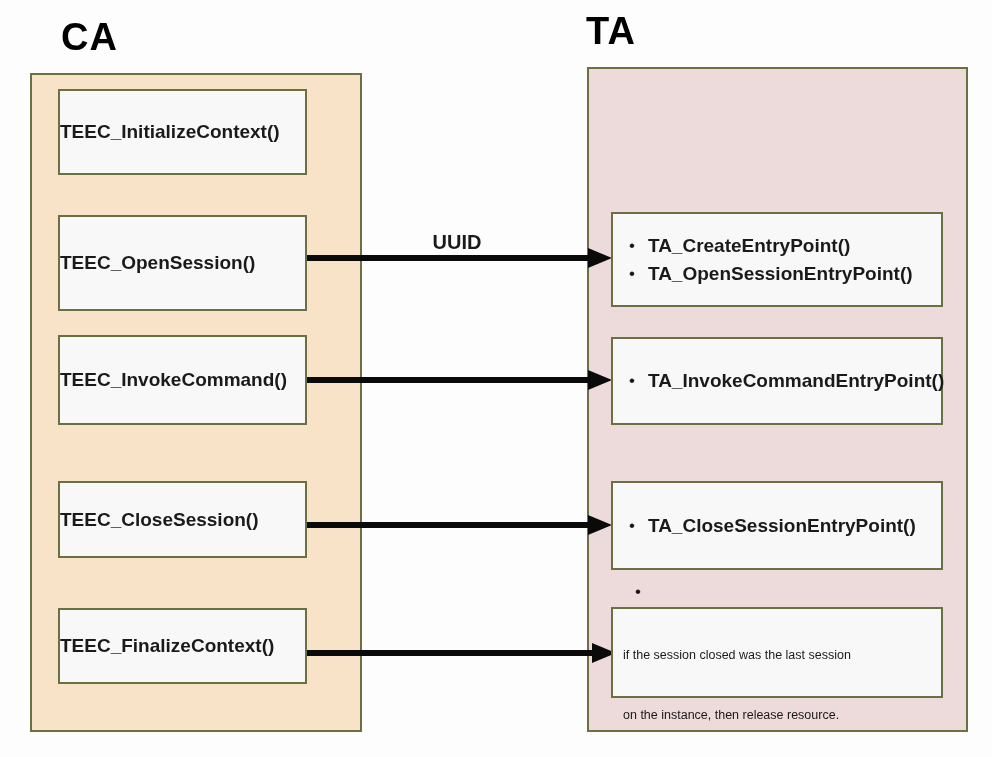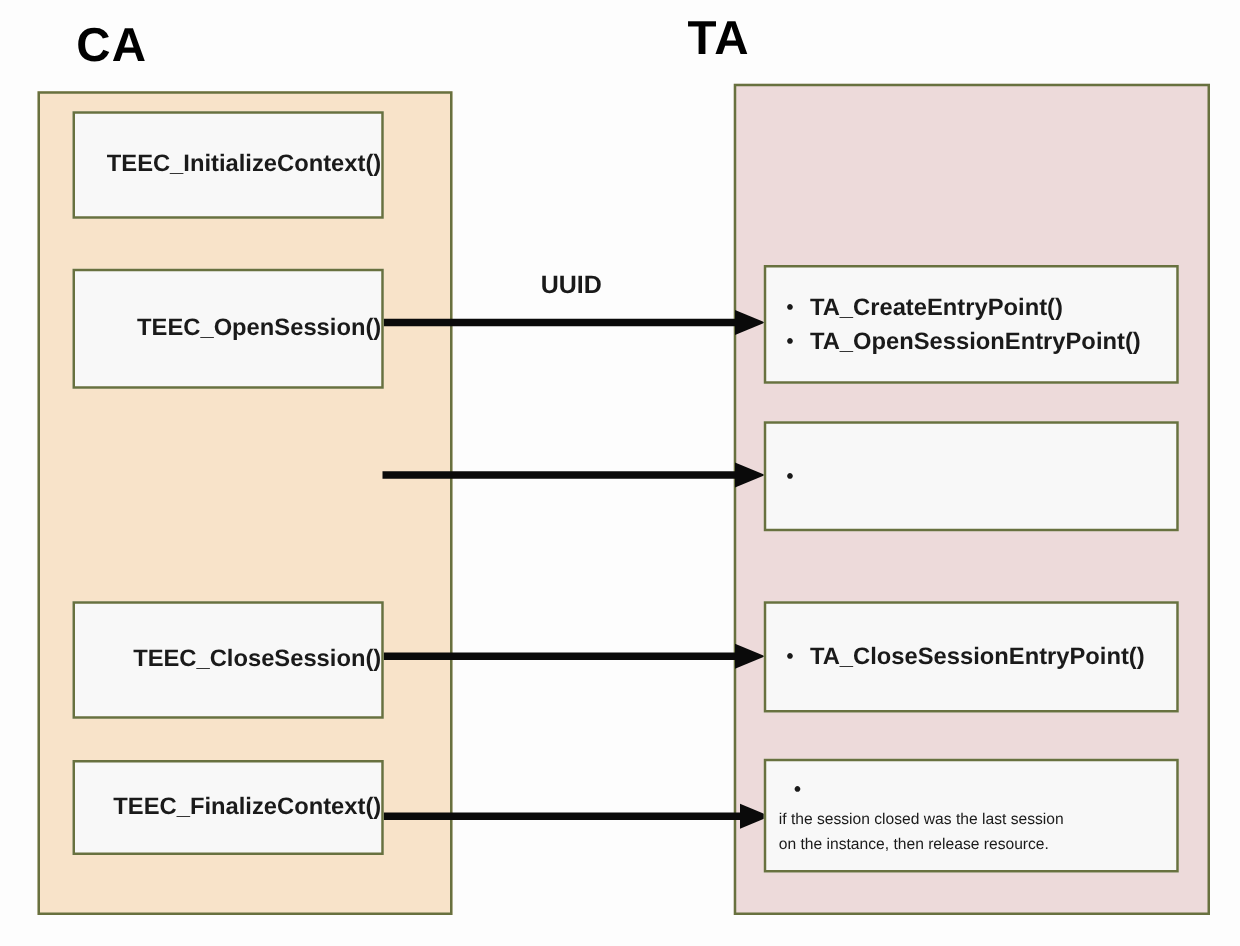--- a/index.html
+++ b/index.html
@@ -37,34 +37,34 @@
     background:var(--ta-fill);
   }
   .panel-title{
     position:absolute;
     font-size:38px;
     font-weight:600;
     color:#000;
     letter-spacing:1px;
   }
   .panel-title.ca{ left:61px; top:16px; }
-  .panel-title.ta{ left:550px; top:10px; }
+  .panel-title.ta{ left:586px; top:10px; }
 
   .node{
     position:absolute;
     box-sizing:border-box;
     background:var(--box-fill);
     border:2px solid var(--border-olive);
     display:flex;
     flex-direction:column;
     justify-content:center;
   }
   .node.ca-node{
     left:58px; width:249px;
-    align-items:flex-end;
+    align-items:flex-start;
     text-align:center;
   }
   .node.ta-node{
     left:611px; width:332px;
     align-items:flex-start;
     padding:6px 8px;
   }
   .node-label{
     font-size:19px;
     font-weight:600;
@@ -81,30 +81,31 @@
     margin-right:13px;
     position:relative;
     top:-1px;
   }
   .note-line{
     font-size:12.5px;
     font-weight:400;
     line-height:1.55;
     padding-left:2px;
     white-space:nowrap;
+    margin-top:40px;
   }
   .arrow-layer{
     position:absolute;
     left:0; top:0;
     width:992px; height:757px;
     pointer-events:none;
   }
   .arrow-label{
     position:absolute;
-    left:407px; top:217px;
+    left:407px; top:231px;
     width:100px;
     text-align:center;
     font-size:20px;
     font-weight:600;
   }
 </style>
 </head>
 <body>
 
 <div class="canvas">
@@ -135,41 +136,45 @@
   </svg>
 
   <div class="arrow-label">UUID</div>
 
   <div class="node ca-node" style="top:89px;height:86px;">
     <span class="node-label">TEEC_InitializeContext()</span>
   </div>
   <div class="node ca-node" style="top:215px;height:96px;">
     <span class="node-label">TEEC_OpenSession()</span>
   </div>
-  <div class="node ca-node" style="top:481px;height:94px;">
+  <div class="node ca-node" style="top:335px;height:90px;">
+    <span class="node-label">TEEC_InvokeCommand()</span>
+  </div>
+  <div class="node ca-node" style="top:481px;height:77px;">
     <span class="node-label">TEEC_CloseSession()</span>
   </div>
   <div class="node ca-node" style="top:608px;height:76px;">
     <span class="node-label">TEEC_FinalizeContext()</span>
   </div>
 
   <div class="node ta-node" style="top:212px;height:95px;">
     <div class="bullet-line">
       <span class="bullet-dot">•</span>
       <span class="node-label">TA_CreateEntryPoint()</span>
     </div>
     <div class="bullet-line">
       <span class="bullet-dot">•</span>
       <span class="node-label">TA_OpenSessionEntryPoint()</span>
     </div>
   </div>
 
   <div class="node ta-node" style="top:337px;height:88px;">
     <div class="bullet-line">
       <span class="bullet-dot">•</span>
+      <span class="node-label">TA_InvokeCommandEntryPoint()</span>
     </div>
   </div>
 
   <div class="node ta-node" style="top:481px;height:89px;">
     <div class="bullet-line">
       <span class="bullet-dot">•</span>
       <span class="node-label">TA_CloseSessionEntryPoint()</span>
     </div>
   </div>
 

